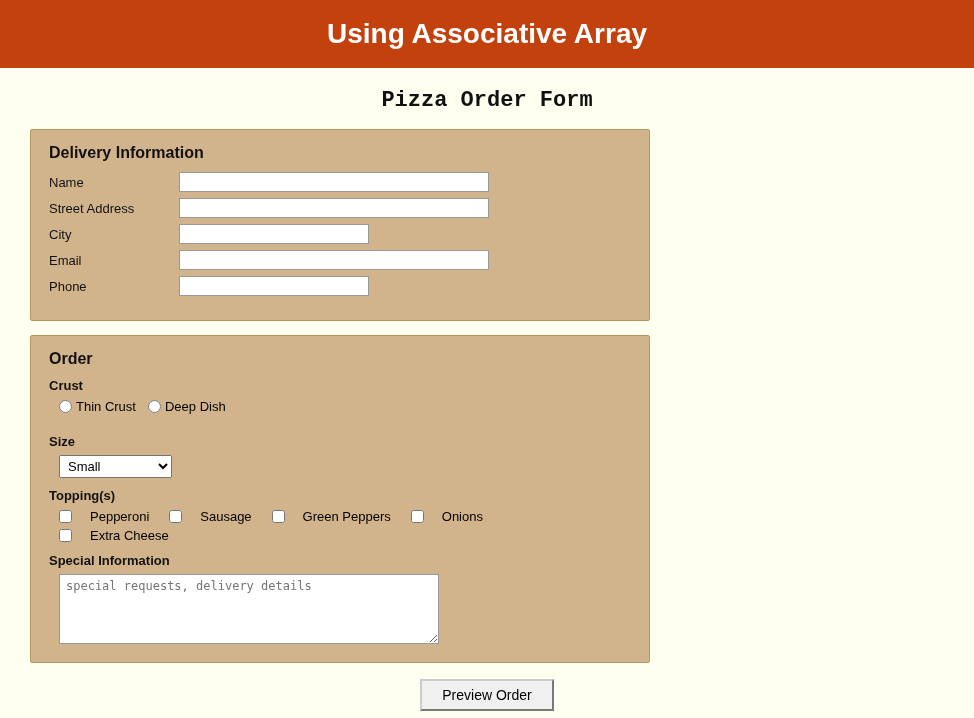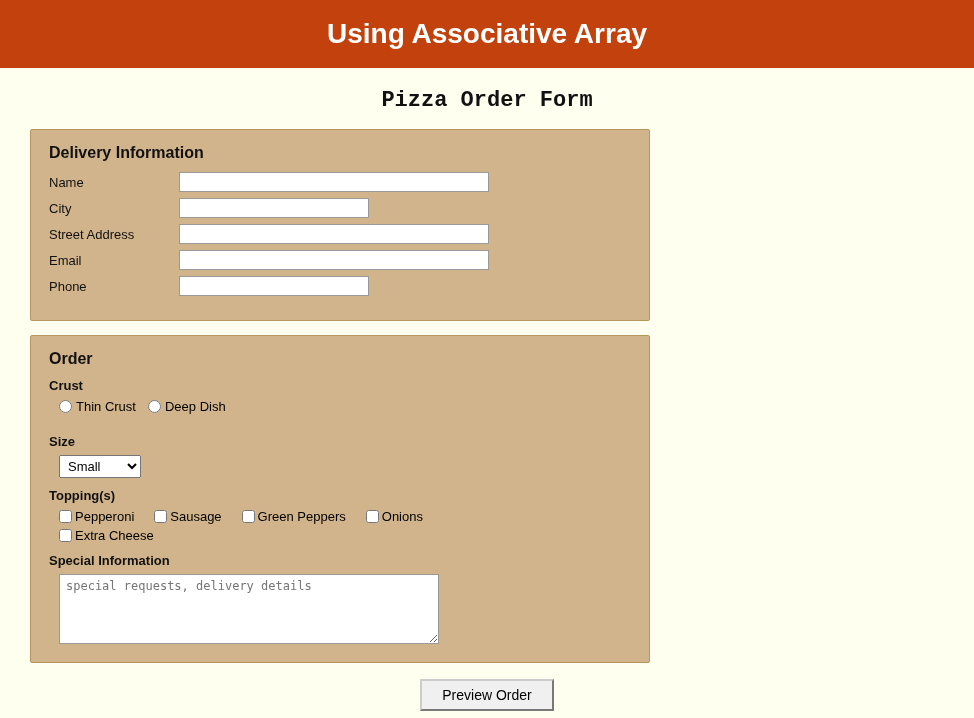--- a/index.html
+++ b/index.html
@@ -82,35 +82,35 @@
       align-items: center;
       gap: 4px;
       font-size: 13px;
     }
     .size-select {
       display: block;
       margin-left: 10px;
       margin-bottom: 10px;
       font-size: 13px;
       padding: 2px 4px;
-      width: 82px;
+      width: 113px;
     }
     .checkbox-group {
       margin-left: 10px;
       margin-bottom: 10px;
     }
     .checkbox-row {
       display: flex;
       gap: 20px;
       margin-bottom: 4px;
     }
     .checkbox-item {
       display: flex;
       align-items: center;
-      gap: 3px;
+      gap: 18px;
       font-size: 13px;
     }
     .special-instructions-textarea {
       display: block;
       margin-left: 10px;
       width: 380px;
       height: 70px;
       font-size: 12px;
       color: #888;
       padding: 4px 6px;
@@ -145,26 +145,26 @@
   <div class="page-title">Pizza Order Form</div>
 
   <div class="section">
     <div class="section-title">Delivery Information</div>
 
     <div class="field-row">
       <span class="field-label">Name</span>
       <input class="field-input name-input" type="text" style="">
     </div>
     <div class="field-row">
+      <span class="field-label">Street Address</span>
+      <input class="field-input address-input" type="text" style="">
+    </div>
+    <div class="field-row">
       <span class="field-label">City</span>
       <input class="field-input city-input" type="text" style="">
-    </div>
-    <div class="field-row">
-      <span class="field-label">Street Address</span>
-      <input class="field-input address-input" type="text" style="">
     </div>
     <div class="field-row">
       <span class="field-label">Email</span>
       <input class="field-input email-input" type="text" style="">
     </div>
     <div class="field-row">
       <span class="field-label">Phone</span>
       <input class="field-input phone-input" type="text" style="">
     </div>
   </div>

